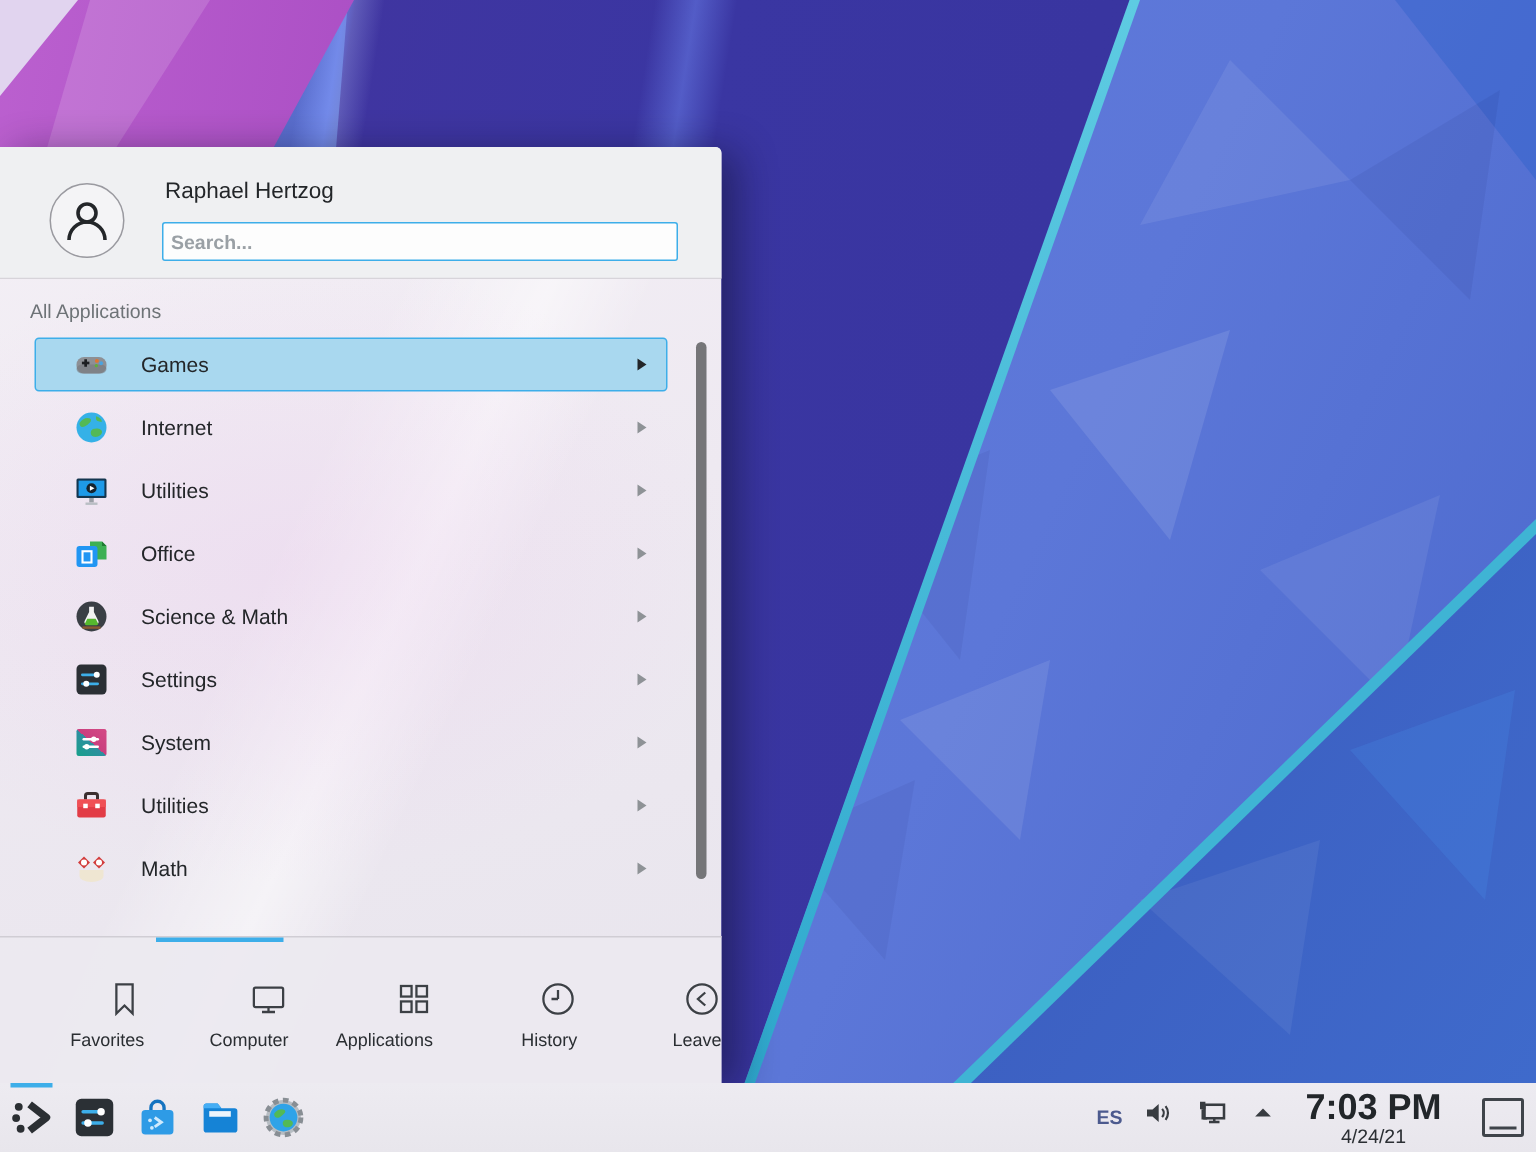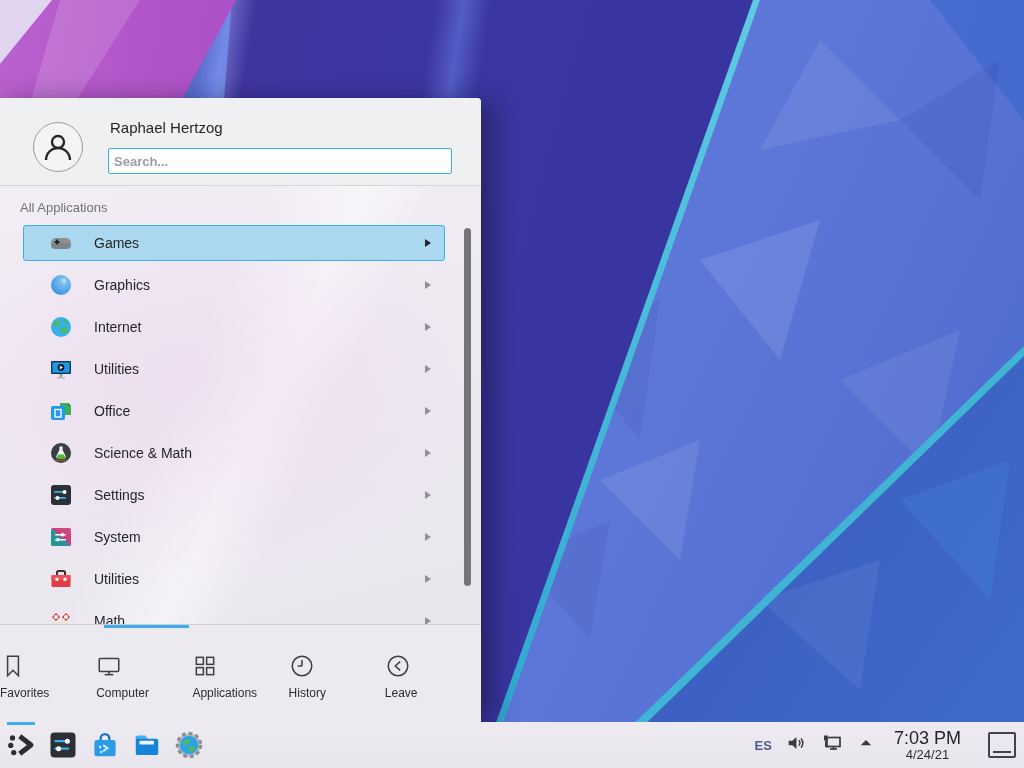--- a/index.html
+++ b/index.html
@@ -56,34 +56,34 @@
   .ric{width:24px;height:24px;margin-left:10px;flex:0 0 24px;}
   .row.sel .ric{margin-left:9px;}
   .rlabel{margin-left:21px;font-size:14px;color:#232629;}
   .rarrow{position:absolute;right:13px;width:0;height:0;border-left:6px solid #8e9296;
     border-top:4.5px solid transparent;border-bottom:4.5px solid transparent;}
   .row.sel .rarrow{border-left-color:#232629;}
   .scrollbar{position:absolute;right:10px;top:130px;width:7px;height:358px;border-radius:4px;background:#757578;}
   .lh-footer{position:absolute;left:0;top:526px;width:100%;height:98px;border-top:1px solid #d0cdd4;
     background:rgba(236,233,240,.92);display:flex;}
   .tab-indicator{position:absolute;left:104px;top:0;width:85px;height:3px;background:#3daee9;}
-  .tab{flex:1;display:flex;flex-direction:column;align-items:flex-start;justify-content:center;padding-top:4px;}
+  .tab{flex:1;display:flex;flex-direction:column;align-items:flex-end;justify-content:center;padding-top:4px;}
   .tab svg{display:block;}
   .tab-label{margin-top:7px;font-size:12px;color:#2a2e32;}
 
   
   .panel{left:0;top:722px;width:1024px;height:46px;
     background:linear-gradient(180deg,#edebf1,#e8e6ec);display:flex;align-items:center;}
   .pbtn{position:relative;width:42px;height:46px;display:flex;align-items:center;justify-content:center;flex:0 0 42px;}
   .pbtn .active-line{position:absolute;left:7px;top:0;width:28px;height:3px;background:#3daee9;}
   .spacer{flex:1;}
   .tray{display:flex;align-items:center;gap:13px;padding-right:8px;}
   .kbd{font-size:13px;font-weight:bold;color:#4c5a8e;}
   .clockblk{text-align:center;line-height:1.05;margin-left:6px;}
-  .time{font-size:18px;color:#22262a;}
+  .time{font-size:24px;color:#22262a;font-weight:bold;}
   .date{font-size:13px;color:#2b2f33;}
   .showdesk{position:relative;width:24px;height:22px;border:2px solid #3f444a;border-radius:2px;margin-left:14px;background:transparent;}
   .showdesk div{position:absolute;left:3px;right:3px;bottom:3px;height:2px;background:#3f444a;}
 </style>
 </head>
 <body>
 
 <div class="desktop">
 
   <div class="abs wp-right"></div>
@@ -133,36 +133,20 @@
             <rect x="7.2" y="8.5" width="1.8" height="5" fill="#1d1f22"></rect>
             <circle cx="15.6" cy="9.6" r="1.3" fill="#e0752f"></circle>
             <circle cx="18.4" cy="11.2" r="1.3" fill="#4aa3df"></circle>
             <circle cx="15.2" cy="12.8" r="1.1" fill="#5faf3c"></circle>
           </svg>
         </span>
         <span class="rlabel">Games</span>
         <span class="rarrow"></span>
       </div>
 
-      <div class="row">
-        <span class="ric">
-          <svg width="24" height="24" viewBox="0 0 24 24">
-            <defs>
-                <radialGradient id="sph" cx=".62" cy=".32" r=".8">
-              <stop offset="0" stop-color="#8ecaf4"></stop>
-                  <stop offset="1" stop-color="#2e8fdc"></stop>
-                </radialGradient>
-              </defs>
-            <circle cx="12" cy="12" r="10" fill="url(#sph)"></circle>
-            <circle cx="15" cy="8" r="2.4" fill="#ffffff" opacity=".35"></circle>
-          </svg>
-        </span>
-        <span class="rlabel">Graphics</span>
-        <span class="rarrow"></span>
-      </div>
 
       <div class="row">
         <span class="ric">
           <svg width="24" height="24" viewBox="0 0 24 24">
             <circle cx="12" cy="12" r="10" fill="#35b1e7"></circle>
             <path d="M4 9 C6 6 9 5 11 6 C13 7 10 10 8 11 C6 12 4 12 4 9z" fill="#53b956"></path>
             <path d="M13 13 C16 12 19 13 19 15 C19 17 16 19 13 18 C11 17 11 14 13 13z" fill="#53b956"></path>
             <path d="M15 4.5 C17 5 18.5 6.5 19 8 C17.5 8.5 15.5 7.5 15 6.5z" fill="#53b956"></path>
           </svg>
         </span>

